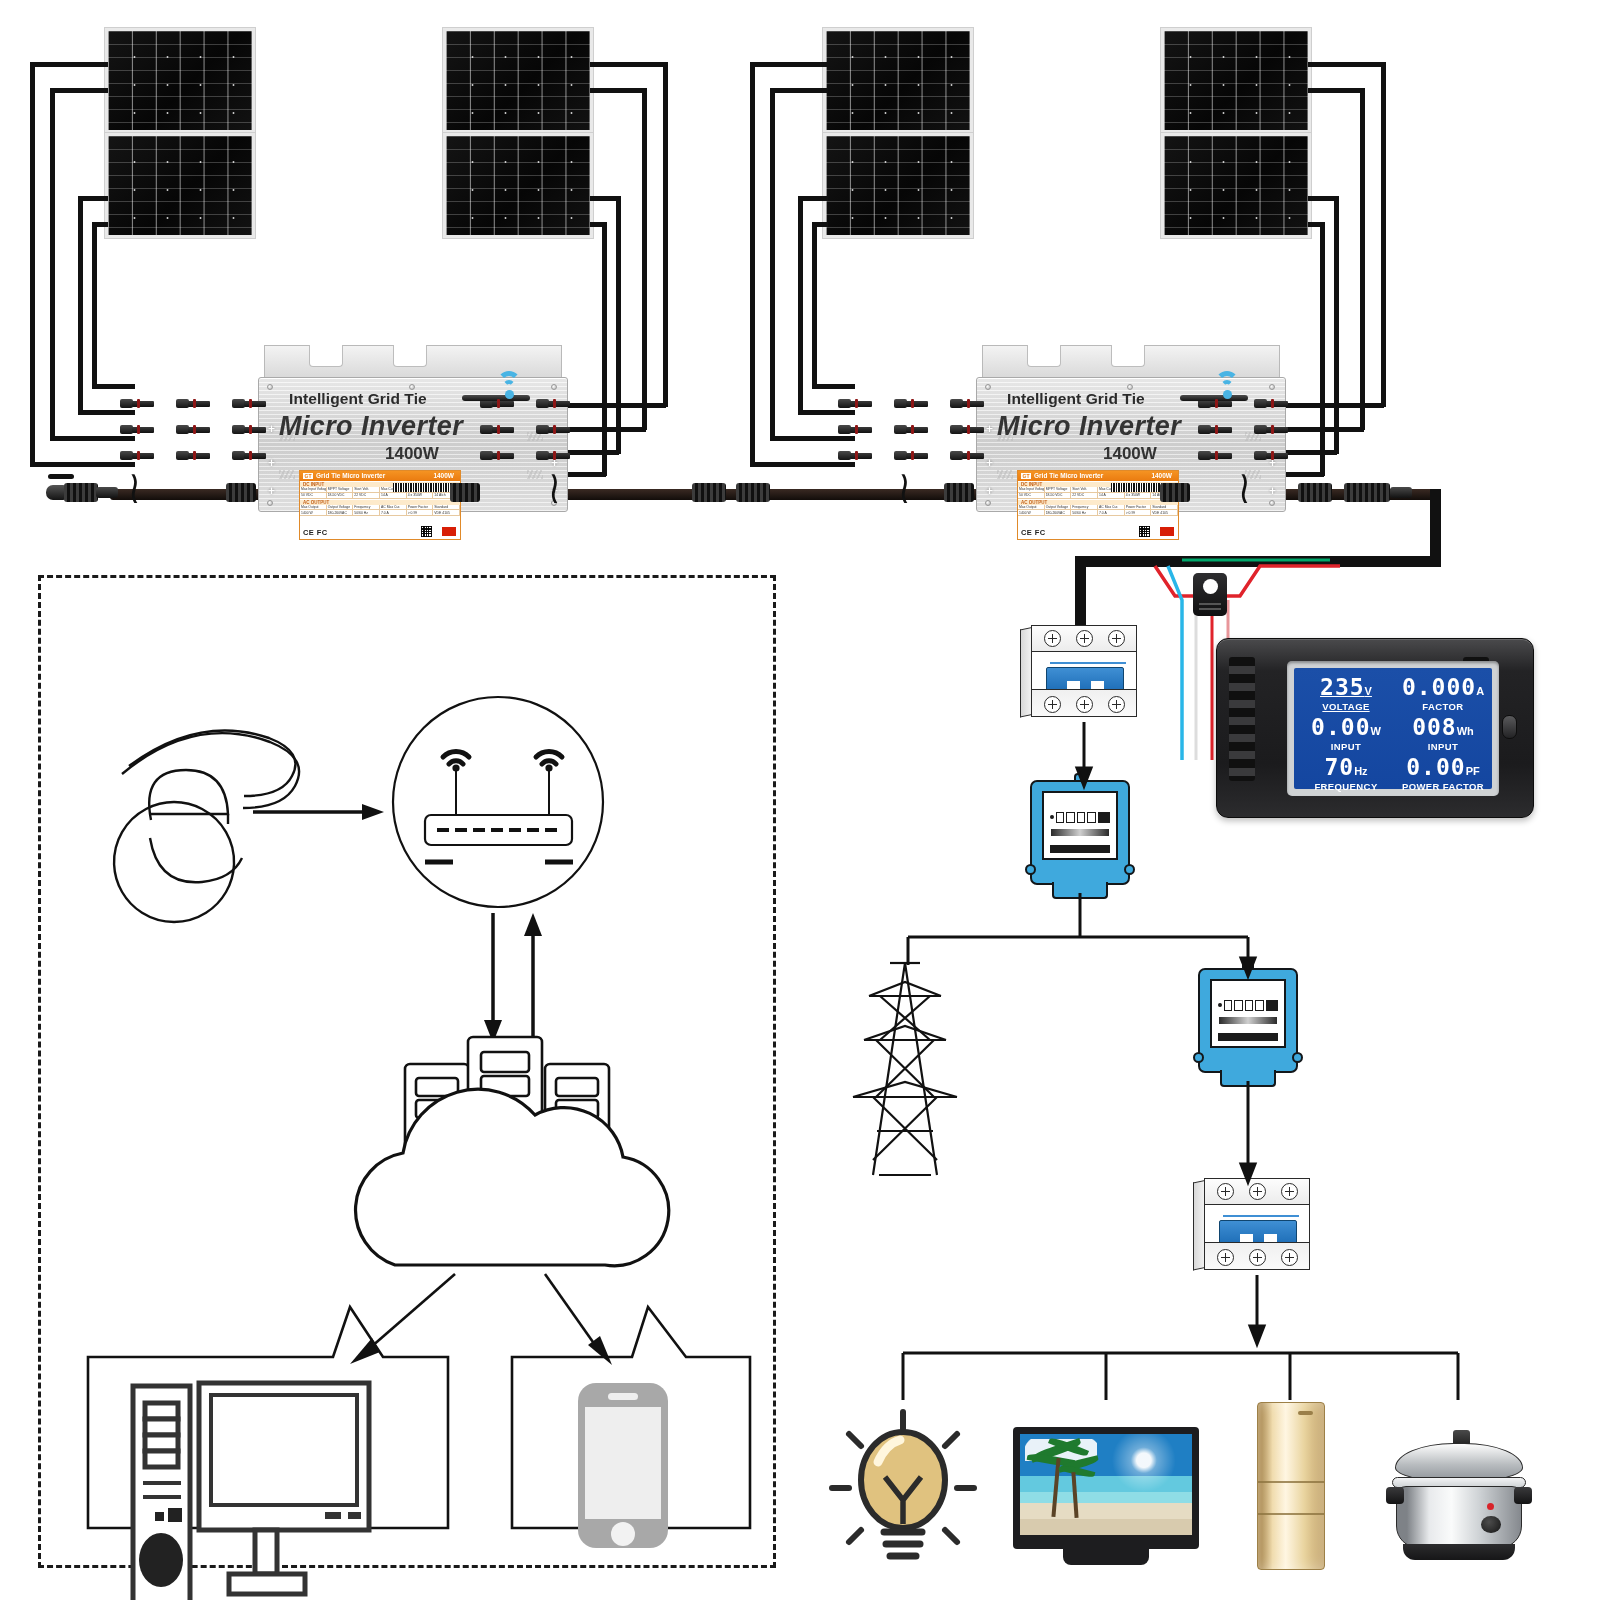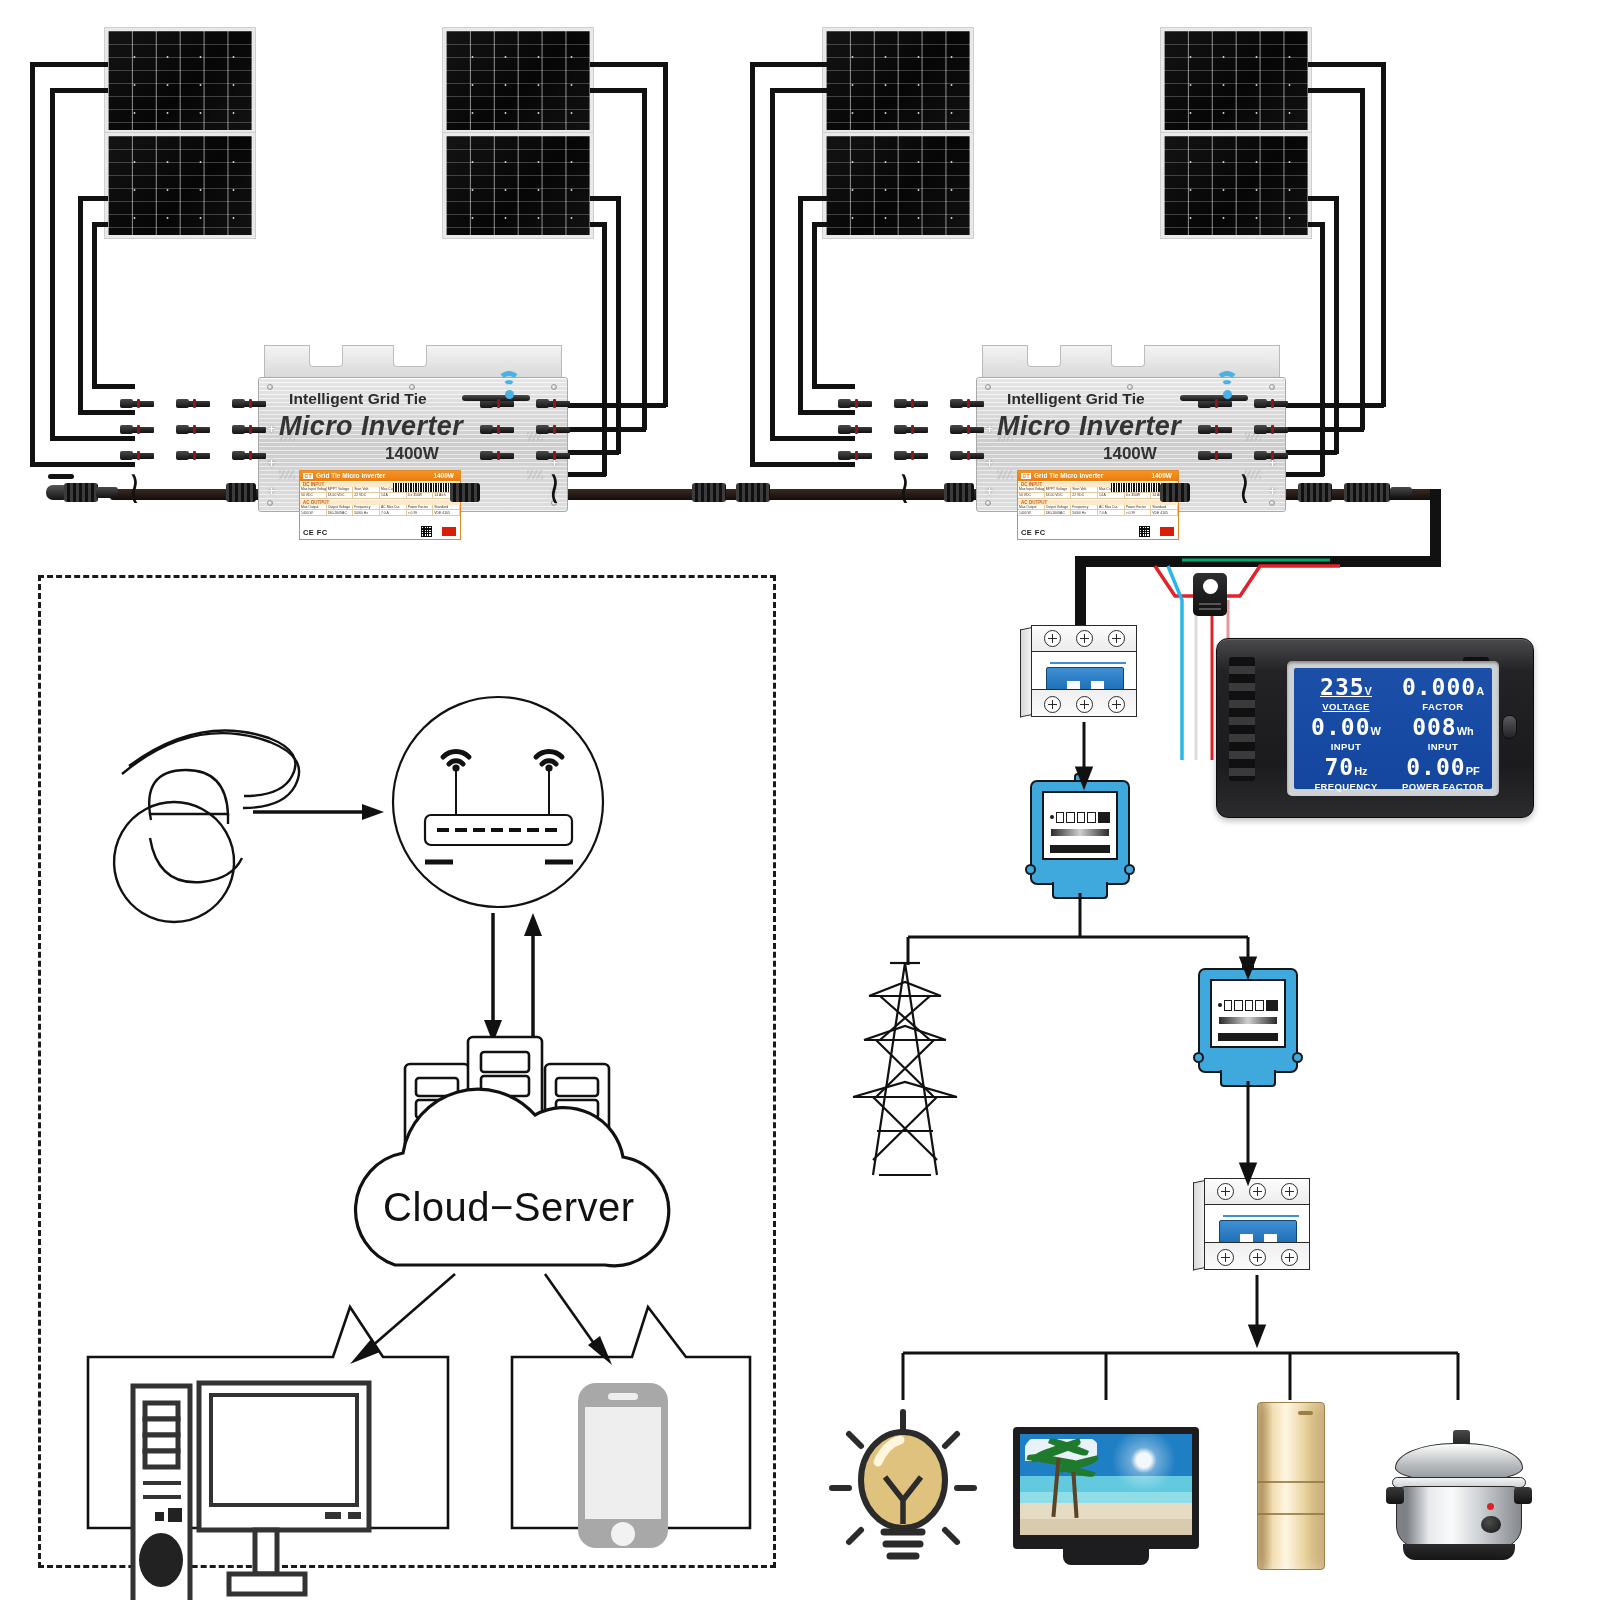--- a/index.html
+++ b/index.html
@@ -847,21 +847,20 @@
   </svg>
 
   <svg class="ov">
     <path d="M395 1265
              a58 58 0 0 1 8 -112
              a76 76 0 0 1 132 -38
              a60 60 0 0 1 88 42
              a52 52 0 0 1 -18 108
              z" fill="#fff" stroke="#111" stroke-width="3.2"></path>
   </svg>
-  <div class="cloudtxt" style="left:383px;top:1185px;">Cloud−Server</div>
 
   <svg class="ov">
     <path d="M455 1274 L363 1354" stroke="#111" stroke-width="2.6" fill="none"></path>
     <polygon points="350,1364 372,1338 380,1352" fill="#111"></polygon>
     <path d="M545 1274 L600 1352" stroke="#111" stroke-width="2.6" fill="none"></path>
     <polygon points="612,1365 588,1345 600,1336" fill="#111"></polygon>
 
     <path d="M88 1357 L88 1528 L448 1528 L448 1357 L383 1357 L350 1307 L333 1357 Z" fill="none" stroke="#111" stroke-width="2.6"></path>
     <path d="M512 1357 L512 1528 L750 1528 L750 1357 L686 1357 L648 1307 L632 1357 Z" fill="none" stroke="#111" stroke-width="2.6"></path>
   </svg>

